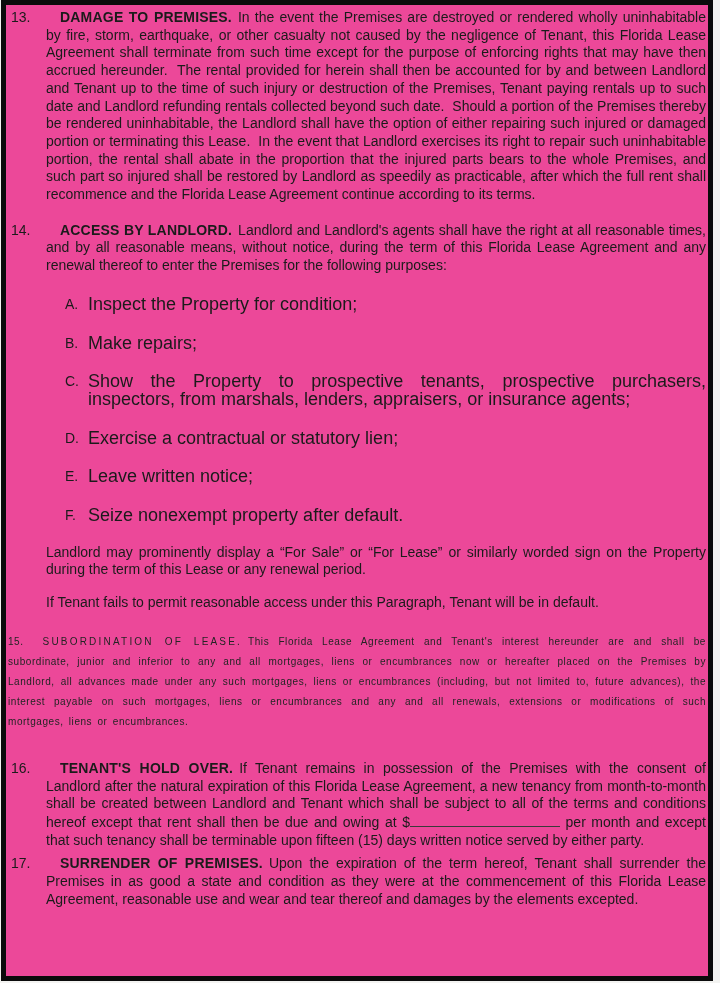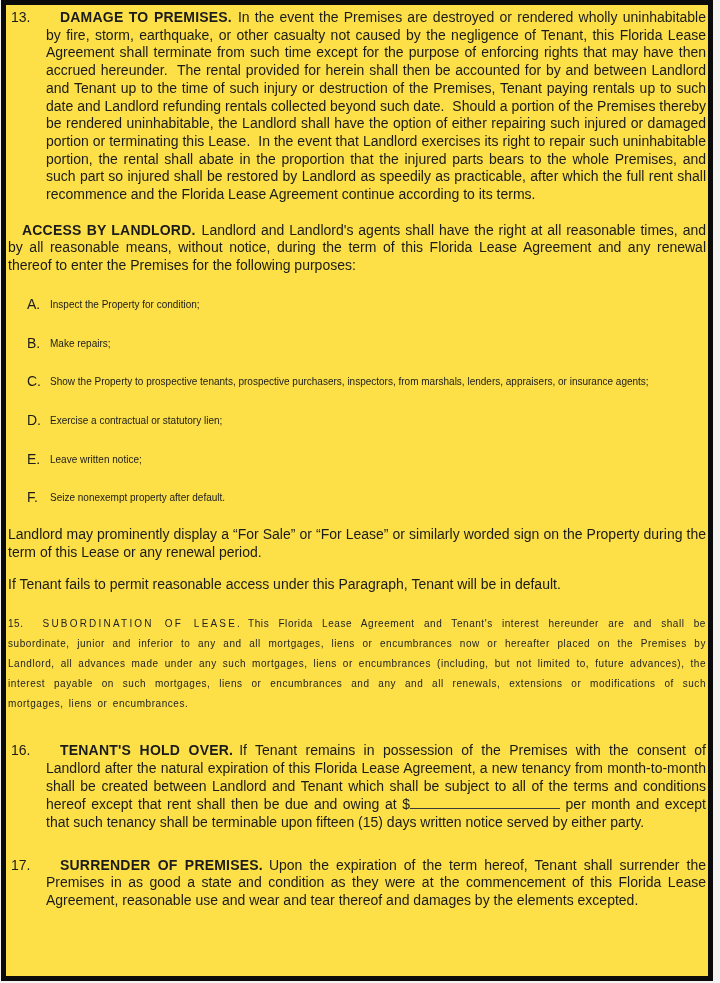--- a/index.html
+++ b/index.html
@@ -7,21 +7,21 @@
     width:720px; height:983px; position:relative;
     background:#f3f3f1;
     font-family:"Liberation Sans","DejaVu Sans",sans-serif;
     color:#1b1b1b;
     -webkit-font-smoothing:antialiased;
   }
   .page {
     position:absolute; left:1px; top:0;
     width:712px; height:981px;
     box-sizing:border-box;
-    background:#fde047;
+    background:#ec4899;
     border:5px solid #0b0b0b;
     padding:4px 2px 0 2px;
     overflow:hidden;
   }
   
   .sec { display:flex; }
   .sec-num {
     flex:none; width:35px; padding-left:3px;
     font-size:14px; line-height:17.7px;
   }
@@ -29,26 +29,26 @@
     flex:1; min-width:0;
     font-size:14px; line-height:17.7px;
     text-align:justify;
   }
   .firstline-indent { text-indent:14px; }
   .hd { font-weight:bold; letter-spacing:.2px; }
   .gap { display:inline-block; width:6px; }
 
   .m14 { margin-top:18px; }
   .m16 { margin-top:28px; }
-  .m17 { margin-top:25px; }
+  .m17 { margin-top:6px; }
 
   
   .li { display:flex; margin:21px 0 0 19px; }
   .li-m { flex:none; width:23px; font-size:14px; line-height:17.7px; }
-  .li-t { flex:1; min-width:0; font-size:10px; line-height:17.7px; text-align:justify; }
+  .li-t { flex:1; min-width:0; font-size:18px; line-height:17.7px; text-align:justify; }
 
   .p-sign { margin-top:19px; text-align:justify; }
   .p-default { margin-top:15px; text-align:justify; }
 
   
   .sec15 {
     margin-top:20px;
     font-size:10px; line-height:20px;
     letter-spacing:.55px; word-spacing:2px;
     text-align:justify; color:#242424;
@@ -67,20 +67,21 @@
 <body>
 
 <div class="page">
 
   <div class="sec">
     <div class="sec-num">13.</div>
     <div class="sec-body firstline-indent"><span class="hd">DAMAGE TO PREMISES.</span><span class="gap"></span><span>In the event the Premises are destroyed or rendered wholly uninhabitable by fire, storm, earthquake, or other casualty not caused by the negligence of Tenant, this Florida Lease Agreement shall terminate from such time except for the purpose of enforcing rights that may have then accrued hereunder.&nbsp; The rental provided for herein shall then be accounted for by and between Landlord and Tenant up to the time of such injury or destruction of the Premises, Tenant paying rentals up to such date and Landlord refunding rentals collected beyond such date.&nbsp; Should a portion of the Premises thereby be rendered uninhabitable, the Landlord shall have the option of either repairing such injured or damaged portion or terminating this Lease.&nbsp; In the event that Landlord exercises its right to repair such uninhabitable portion, the rental shall abate in the proportion that the injured parts bears to the whole Premises, and such part so injured shall be restored by Landlord as speedily as practicable, after which the full rent shall recommence and the Florida Lease Agreement continue according to its terms.</span></div>
   </div>
 
   <div class="sec m14">
+    <div class="sec-num">14.</div>
     <div class="sec-body">
       <div class="firstline-indent"><span class="hd">ACCESS BY LANDLORD.</span><span class="gap"></span><span>Landlord and Landlord's agents shall have the right at all reasonable times, and by all reasonable means, without notice, during the term of this Florida Lease Agreement and any renewal thereof to enter the Premises for the following purposes:</span></div>
 
       <div class="li">
         <div class="li-m">A.</div>
         <div class="li-t">Inspect the Property for condition;</div>
       </div>
       <div class="li">
         <div class="li-m">B.</div>
         <div class="li-t">Make repairs;</div>

